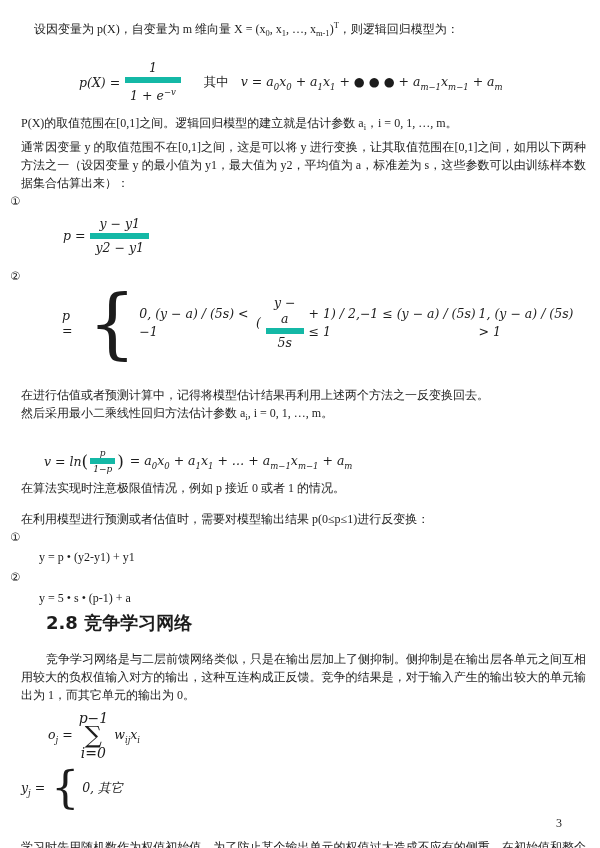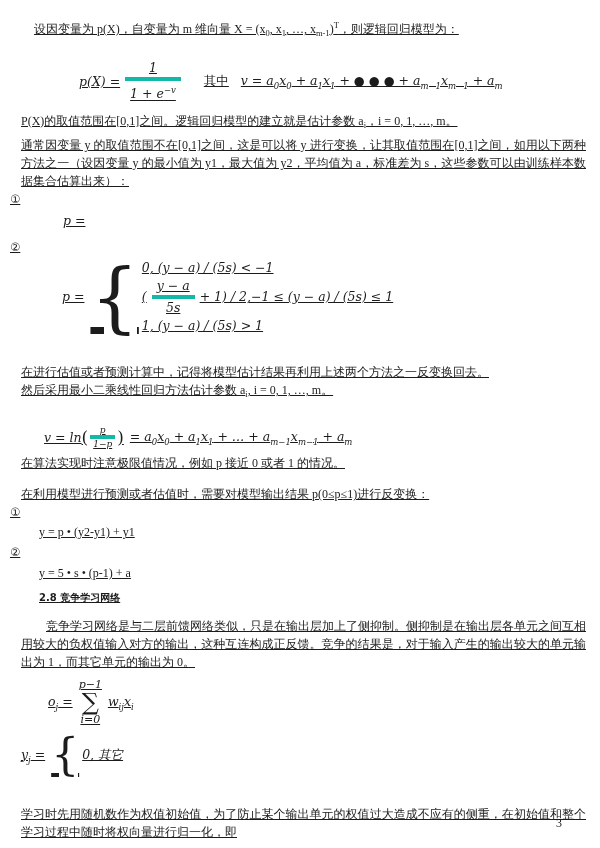--- a/index.html
+++ b/index.html
@@ -2,45 +2,44 @@
 <html><head>
 <meta charset="utf-8">
 <style>
   html,body { margin:0; padding:0; }
   body { width:600px; height:848px; background:#f2f2f2; }
   .page {
     position:relative; width:600px; height:848px; background:#ffffff;
     font-family:"Liberation Serif","DejaVu Serif",serif;
     color:#1c1c1c; font-size:12px; overflow:hidden; box-sizing:border-box;
     padding:16px 14px 0 21px;
-    text-decoration:underline;
   }
   .para { margin:0; line-height:18px; text-align:justify; }
   .indent1 { text-indent:13px; }
   .indent2 { text-indent:25px; }
   .marker { font-family:"DejaVu Sans","Liberation Sans",sans-serif; font-size:11.5px; line-height:18px; margin-left:-11px; }
-  .heading { font-family:"DejaVu Sans","Liberation Sans",sans-serif; font-weight:bold; font-size:10px; line-height:18px; margin-left:18px; }
+  .heading { font-family:"DejaVu Sans","Liberation Sans",sans-serif; font-weight:bold; font-size:18px; line-height:18px; margin-left:25px; }
 
   
   .formula { display:flex; align-items:center; font-family:"DejaVu Serif","Liberation Serif",serif; font-style:italic; font-size:12.5px; }
   .formula .mid { font-style:normal; margin:0 12px 0 18px; }
   sub, sup { font-size:8.5px; }
   .frac { display:inline-flex; flex-direction:column; text-align:center; margin:0 5px; }
   .frac .num, .frac .den { display:block; padding:1px 5px; line-height:16px; }
-  .frac .den { border-top:4px solid #14b8a6; }
+  .frac .den { border-top:6px solid #14b8a6; }
   .frac.small { font-size:9px; margin:0 2px; }
   .frac.small .num, .frac.small .den { line-height:10px; padding:0 3px; }
   .bigparen { font-size:17px; font-style:normal; line-height:1; }
-  .cases { display:flex; flex-direction:column; justify-content:flex-end; }
+  .cases { display:flex; flex-direction:row; justify-content:flex-end; }
   .cases .row { line-height:18px; display:flex; align-items:center; }
   .brace { font-style:normal; font-family:"DejaVu Serif",serif; margin:0 3px 0 6px; }
   .brace.h3 { font-size:76px; line-height:70px; }
   .brace.h2 { font-size:44px; line-height:40px; }
   .sum { display:inline-flex; flex-direction:column; align-items:center; margin:0 6px; }
-  .sum .lim { font-size:11px; line-height:10px;text-align:right; }
+  .sum .lim { font-size:14px; line-height:10px;text-align:right; }
   .sum .sigma { font-size:24px; line-height:25px; font-style:normal; }
   .plain-eq { line-height:18px; margin-left:18px; }
 
   
   .mt-f1 { margin-top:17px; margin-left:58px; }
   .mt-p2 { margin-top:8px; }
   .mt-p3 { margin-top:2px; }
   .mt-f2 { margin-top:5px; margin-left:42px; }
   .mt-m2 { margin-top:10px; }
   .mt-f3 { margin-top:3px; margin-left:41px; }
@@ -77,20 +76,24 @@
   </div>
 
   <p class="para mt-p2">P(X)的取值范围在[0,1]之间。逻辑回归模型的建立就是估计参数 a<sub>i</sub>，i = 0, 1, …, m。</p>
 
   <p class="para mt-p3">通常因变量 y 的取值范围不在[0,1]之间，这是可以将 y 进行变换，让其取值范围在[0,1]之间，如用以下两种方法之一（设因变量 y 的最小值为 y1，最大值为 y2，平均值为 a，标准差为 s，这些参数可以由训练样本数据集合估算出来）：</p>
 
   <div class="marker">①</div>
 
   <div class="formula mt-f2">
     <span>p =</span>
+    <span class="frac">
+      <span class="num">y − y1</span>
+      <span class="den">y2 − y1</span>
+    </span>
   </div>
 
   <div class="marker mt-m2">②</div>
 
   <div class="formula mt-f3">
     <span>p =</span>
     <span class="brace h3">{</span>
     <span class="cases">
       <span class="row">0, (y − a) / (5s) &lt; −1</span>
       <span class="row">

